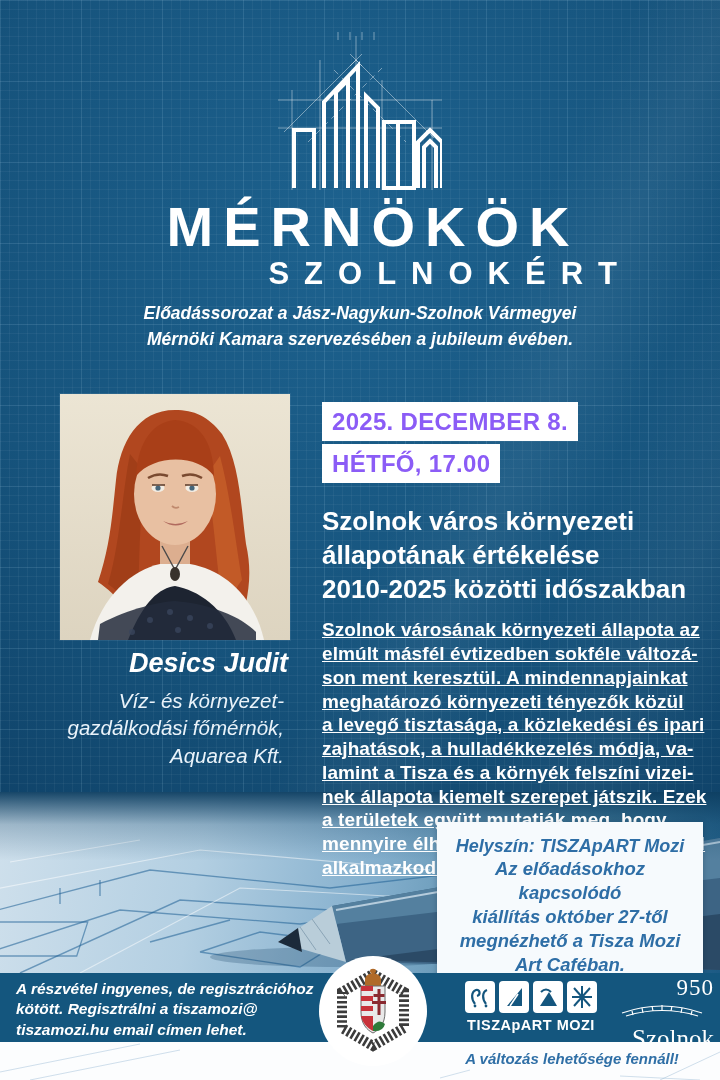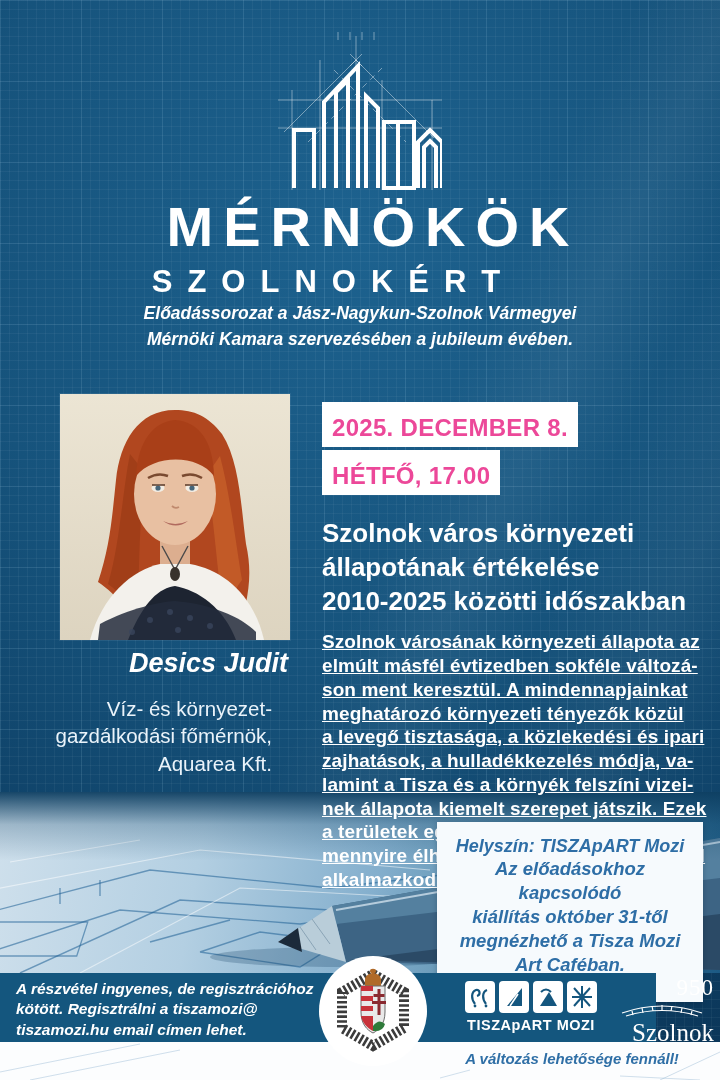--- a/index.html
+++ b/index.html
@@ -16,54 +16,54 @@
       linear-gradient(90deg, rgba(255,255,255,0.045) 1px, transparent 1px);
     background-size:81px 81px,81px 81px,9px 9px,9px 9px;
   }
   .streak{position:absolute;inset:0;
     background:linear-gradient(115deg, transparent 52%, rgba(255,255,255,0.05) 60%, transparent 68%, rgba(255,255,255,0.045) 78%, transparent 86%);
   }
   .pre{white-space:pre-line;}
   .logo-svg{position:absolute;left:278px;top:30px;}
   .title1{position:absolute;left:0;top:194px;width:720px;margin:0;text-align:center;
     color:#fff;font-size:56px;font-weight:800;letter-spacing:10px;padding-left:26px;box-sizing:border-box;}
-  .title2{position:absolute;left:0;top:252px;width:628px;margin:12px;text-align:center;
+  .title2{position:absolute;left:0;top:252px;width:628px;margin:4px;text-align:right;
     color:#fff;font-size:31px;font-weight:700;letter-spacing:15px;padding-left:15px;box-sizing:border-box;}
   .subtitle{position:absolute;left:0;top:300px;width:720px;margin:0;text-align:center;
     color:#fff;font-size:17.5px;font-weight:700;font-style:italic;line-height:1.5;}
   .photo{position:absolute;left:60px;top:394px;width:230px;height:246px;box-shadow:0 0 0 1px rgba(255,255,255,0.08);}
   .speaker{position:absolute;left:30px;top:648px;width:258px;text-align:right;color:#fff;}
   .speaker-name{font-size:27px;font-weight:800;font-style:italic;margin:0 0 8px 0;}
-  .speaker-role{font-size:20.5px;line-height:1.33;margin:16px;color:#eaf3fa;}
+  .speaker-role{font-size:20.5px;font-style:italic;line-height:1.33;margin:4px;color:#eaf3fa;}
   .right-col{position:absolute;left:322px;top:402px;width:398px;z-index:3;}
-  .badge{display:table;background:#ffffff;color:#ec4899;font-size:24px;font-weight:800;
-    padding:12px 10px 5px 10px;margin-bottom:3px;letter-spacing:0.3px;}
+  .badge{display:table;background:#ffffff;color:#8b5cf6;font-size:24px;font-weight:800;
+    padding:6px 10px 5px 10px;margin-bottom:3px;letter-spacing:0.3px;}
   .talk-title{color:#fff;font-size:26px;font-weight:800;line-height:1.3;margin-top:22px;width:392px;}
   .talk-desc{color:#fff;font-size:19px;font-weight:600;line-height:1.25;margin-top:12px;width:396px;letter-spacing:0.1px;text-decoration:underline;}
   .band{position:absolute;left:0;top:792px;width:720px;height:181px;z-index:1;
     background:linear-gradient(100deg,#cfe0ec 0%,#b3cfe2 28%,#84afcd 52%,#47809f 78%,#1c5a84 100%);}
   .band-fade{position:absolute;inset:0;
     background:linear-gradient(180deg, rgba(13,62,97,0.95) 0%, rgba(13,62,97,0.25) 18%, rgba(13,62,97,0) 38%);}
   .venue-box{position:absolute;left:437px;top:822px;width:266px;height:180px;background:#f6fafd;z-index:4;
     box-sizing:border-box;padding:14px 12px 0 12px;text-align:center;color:#2e6ea6;
     box-shadow:0 1px 6px rgba(0,20,40,0.25);}
   .venue-loc{font-size:18px;font-weight:800;font-style:italic;margin:0;}
   .venue-addr{font-size:15.5px;font-style:italic;margin:2px 0 10px 0;}
   .venue-note{font-size:18.5px;font-weight:800;font-style:italic;line-height:1.3;margin:0;}
-  .footer-bar{position:absolute;left:0;top:973px;width:656px;height:69px;background:#14567e;z-index:5;}
+  .footer-bar{position:absolute;left:0;top:973px;width:720px;height:69px;background:#14567e;z-index:5;}
   .registration{position:absolute;left:16px;top:6px;width:310px;color:#fff;
     font-size:15.5px;font-weight:700;font-style:italic;line-height:1.32;margin:0;}
   .tisz-logo{position:absolute;left:456px;top:8px;width:150px;text-align:center;}
   .tisz-tiles{display:flex;gap:4px;justify-content:center;}
   .tile{width:30px;height:32px;background:#ffffff;border-radius:4px;display:flex;align-items:center;justify-content:center;}
   .tisz-name{color:#fff;font-size:14.5px;font-weight:800;letter-spacing:0.5px;margin-top:4px;}
   .szolnok-logo{position:absolute;left:610px;top:3px;width:104px;text-align:right;color:#fff;
     font-family:"Liberation Serif","DejaVu Serif",serif;}
   .szolnok-num{font-size:23px;letter-spacing:1px;line-height:1;}
-  .szolnok-name{font-size:25px;line-height:1;margin-top:3px;}
+  .szolnok-name{font-size:25px;line-height:1;margin-top:9px;}
   .emblem{position:absolute;left:318px;top:956px;width:110px;height:110px;z-index:6;}
   .bottom-strip{position:absolute;left:0;top:1042px;width:720px;height:38px;background:#fcfdfe;z-index:5;}
   .tagline{position:absolute;left:437px;top:8px;width:270px;text-align:center;margin:0;
     color:#2f6fa6;font-size:15px;font-weight:800;font-style:italic;}
 </style>
 </head>
 <body>
 
 <div class="poster">
   <div class="bg-grid"></div>
@@ -202,21 +202,21 @@
 lamint a Tisza és a környék felszíni vizei-
 nek állapota kiemelt szerepet játszik. Ezek
 a területek együtt mutatják meg, hogy
 mennyire élhető egy város, és hogyan tud
 alkalmazkodni a környezeti kihívásokhoz.</div>
   </div>
 
   <div class="venue-box">
     <p class="venue-loc">Helyszín: TISZApART Mozi</p>
     <p class="venue-note pre">Az előadásokhoz kapcsolódó
-kiállítás október 31-től
+kiállítás október 27-től
 megnézhető a Tisza Mozi
 Art Caféban.</p>
   </div>
 
   <div class="footer-bar">
     <p class="registration pre">A részvétel ingyenes, de regisztrációhoz
 kötött. Regisztrálni a tiszamozi@
 tiszamozi.hu email címen lehet.</p>
 
     <div class="tisz-logo">

